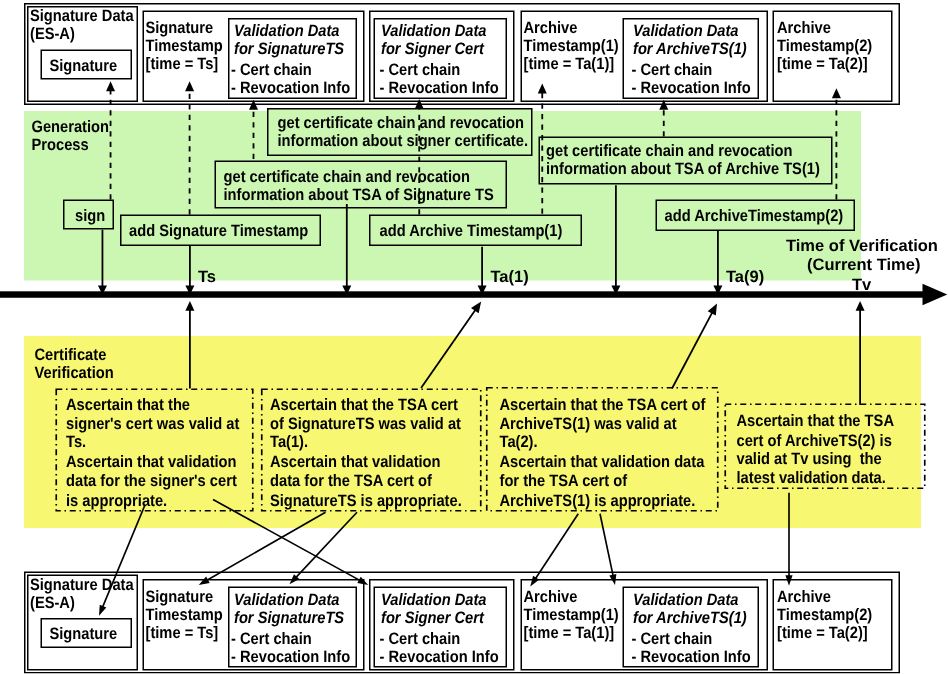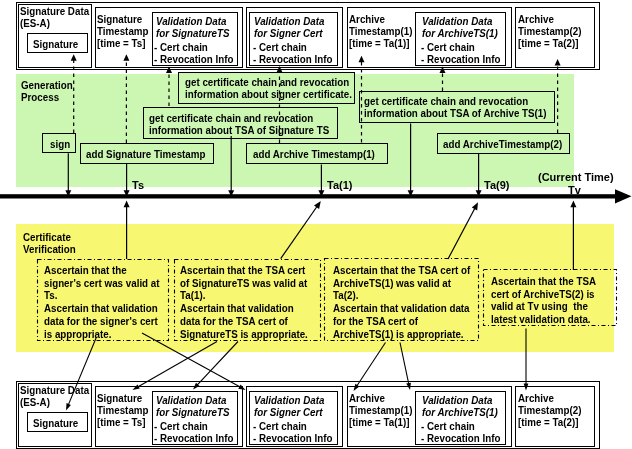--- a/index.html
+++ b/index.html
@@ -89,20 +89,21 @@
   <div class="bx" style="left:246px;top:143px;width:142px;height:21px;background:#ccf7b3;"></div>
   <div class="tx" style="left:253px;top:148px;">add Archive Timestamp(1)</div>
 
   <div class="bx" style="left:437px;top:133px;width:133px;height:21px;background:#ccf7b3;"></div>
   <div class="tx" style="left:443px;top:138px;">add ArchiveTimestamp(2)</div>
 
   <div class="tx tn" style="left:132px;top:179px;">Ts</div>
   <div class="tx tn" style="left:327px;top:179px;">Ta(1)</div>
   <div class="tx tn" style="left:484px;top:179px;">Ta(9)</div>
   <div class="tx tn" style="left:568px;top:184px;">Tv</div>
+  <div class="tx tn" style="left:524px;top:158px;">Time of Verification</div>
   <div class="tx tn" style="left:538px;top:171px;">(Current Time)</div>
   <div class="tx tn" style="left:602px;top:200px;margin-left:44px;">Time</div>
 
   <div class="tx" style="left:23px;top:231px;">Certificate
 Verification</div>
 
   <svg class="ov" viewBox="0 0 632 449">
     <rect x="37.5" y="259.5" width="131" height="81" fill="none" stroke="#000" stroke-width="1.1" stroke-dasharray="4,2.5,1,2.5"></rect>
   </svg>
   <div class="tx tv" style="left:44px;top:264px;">Ascertain that the

